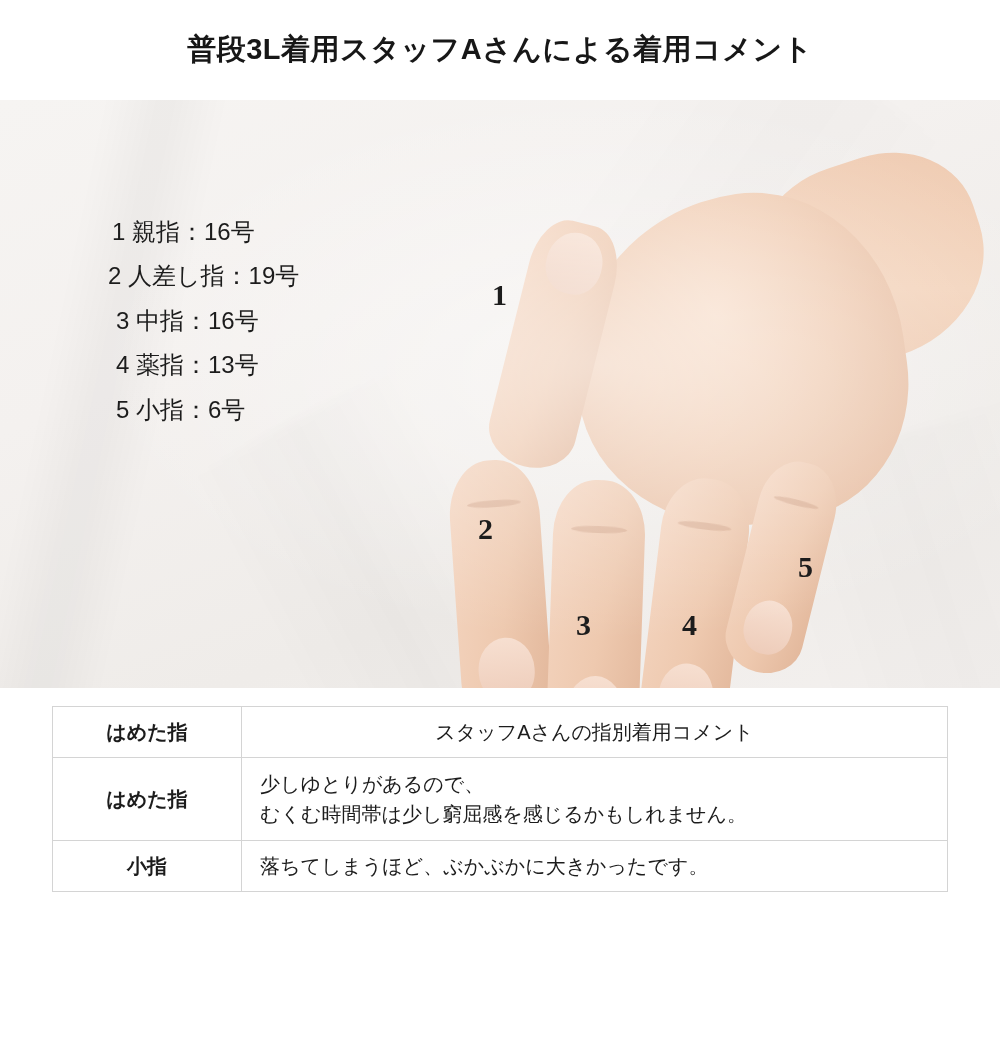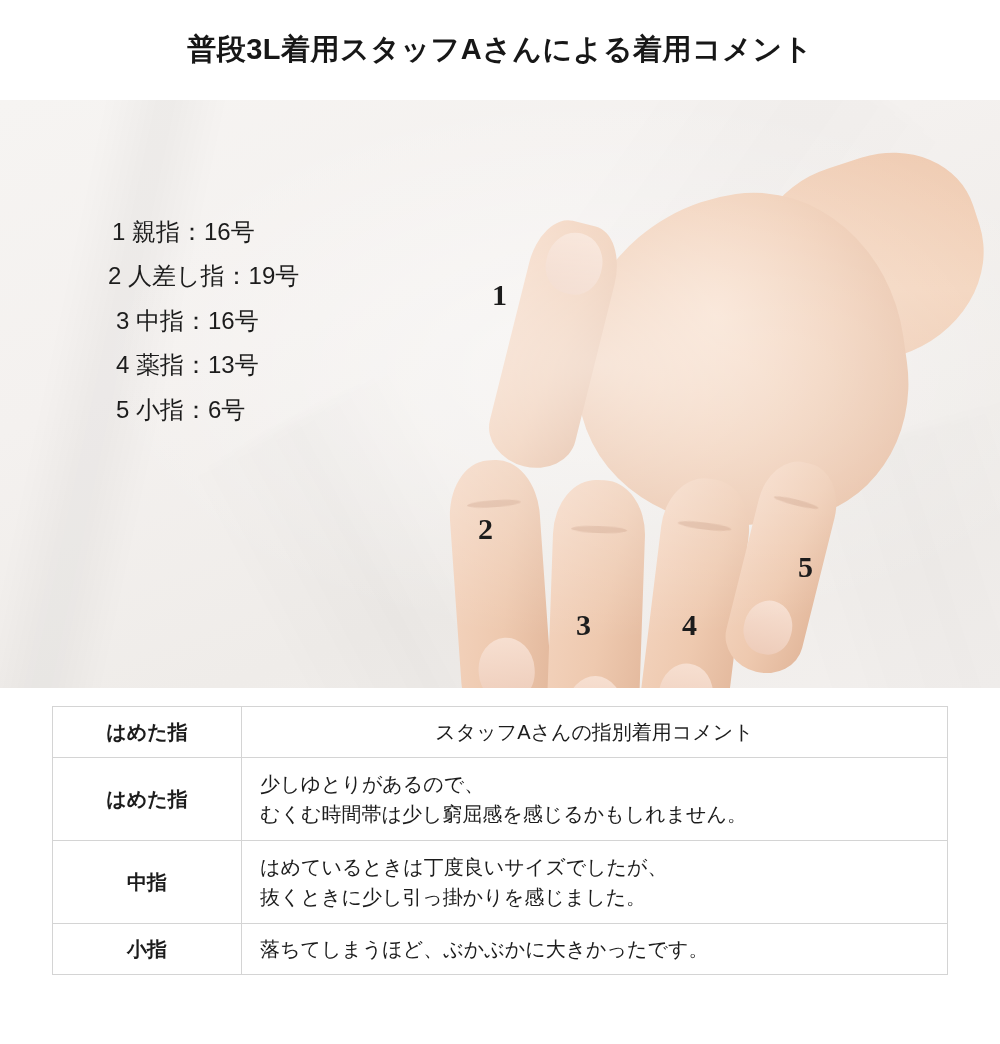--- a/index.html
+++ b/index.html
@@ -260,25 +260,20 @@
           <th class="col-finger">はめた指</th>
           <th class="col-comment">スタッフAさんの指別着用コメント</th>
         </tr>
       </thead>
       <tbody>
         <tr class="row-tall">
           <td class="col-finger">はめた指</td>
           <td class="col-comment">少しゆとりがあるので、
 むくむ時間帯は少し窮屈感を感じるかもしれません。</td>
         </tr>
-        <tr class="row-tall">
-          <td class="col-finger">中指</td>
-          <td class="col-comment">はめているときは丁度良いサイズでしたが、
-抜くときに少し引っ掛かりを感じました。</td>
-        </tr>
         <tr>
           <td class="col-finger">小指</td>
           <td class="col-comment">落ちてしまうほど、ぶかぶかに大きかったです。</td>
         </tr>
       </tbody>
     </table>
   </div>
 
 </div>
 

